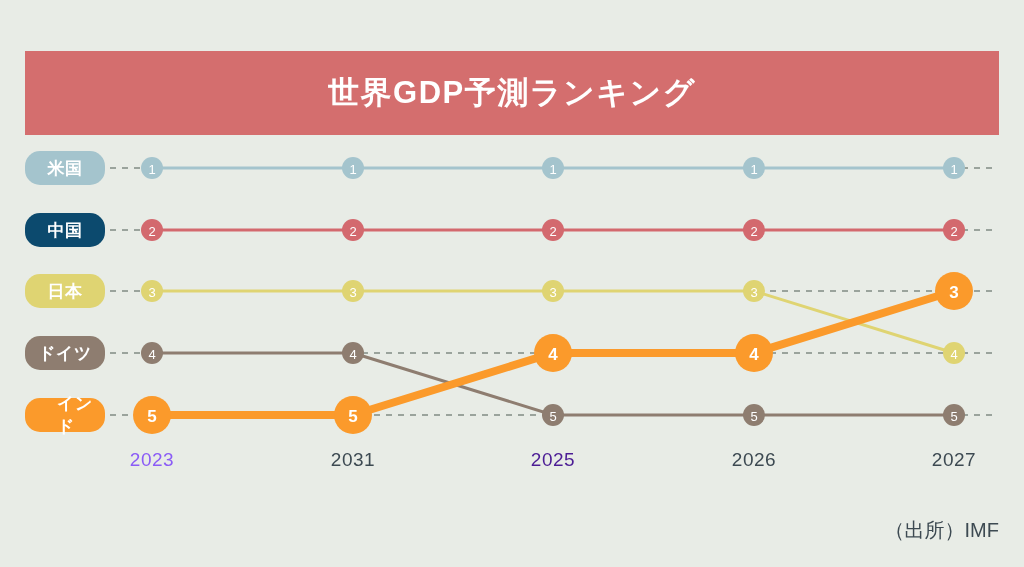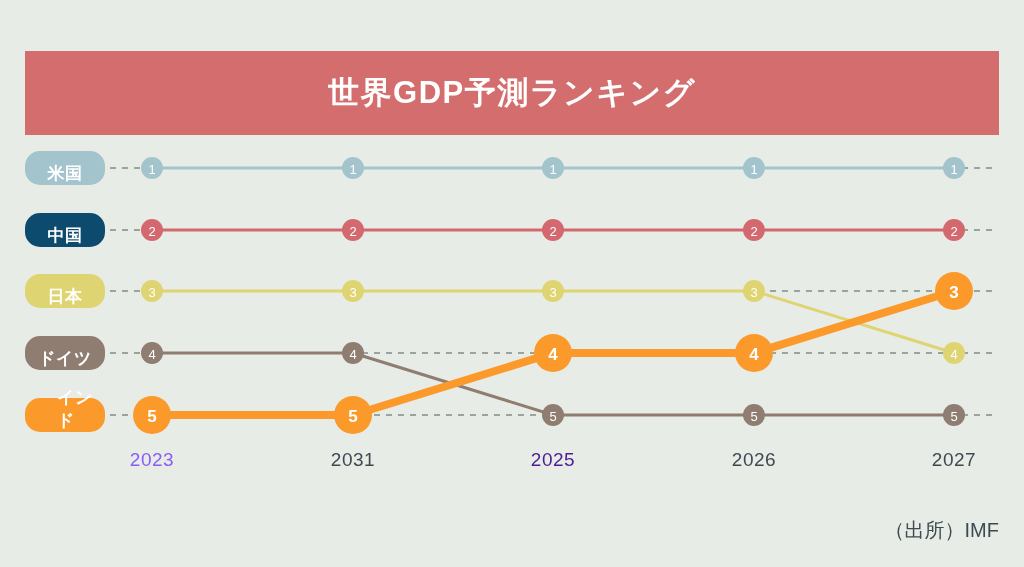--- a/index.html
+++ b/index.html
@@ -49,21 +49,21 @@
     top: 0;
   }
 
   
   .row-label {
     position: absolute;
     width: 80px;
     height: 34px;
     border-radius: 15px;
     display: flex;
-    align-items: flex-end;
+    align-items: center;
     justify-content: center;
     color: #ffffff;
     font-size: 17px;
     font-weight: bold;
     letter-spacing: 0.5px;
     box-sizing: border-box;
   }
 
   
   .year-label {

